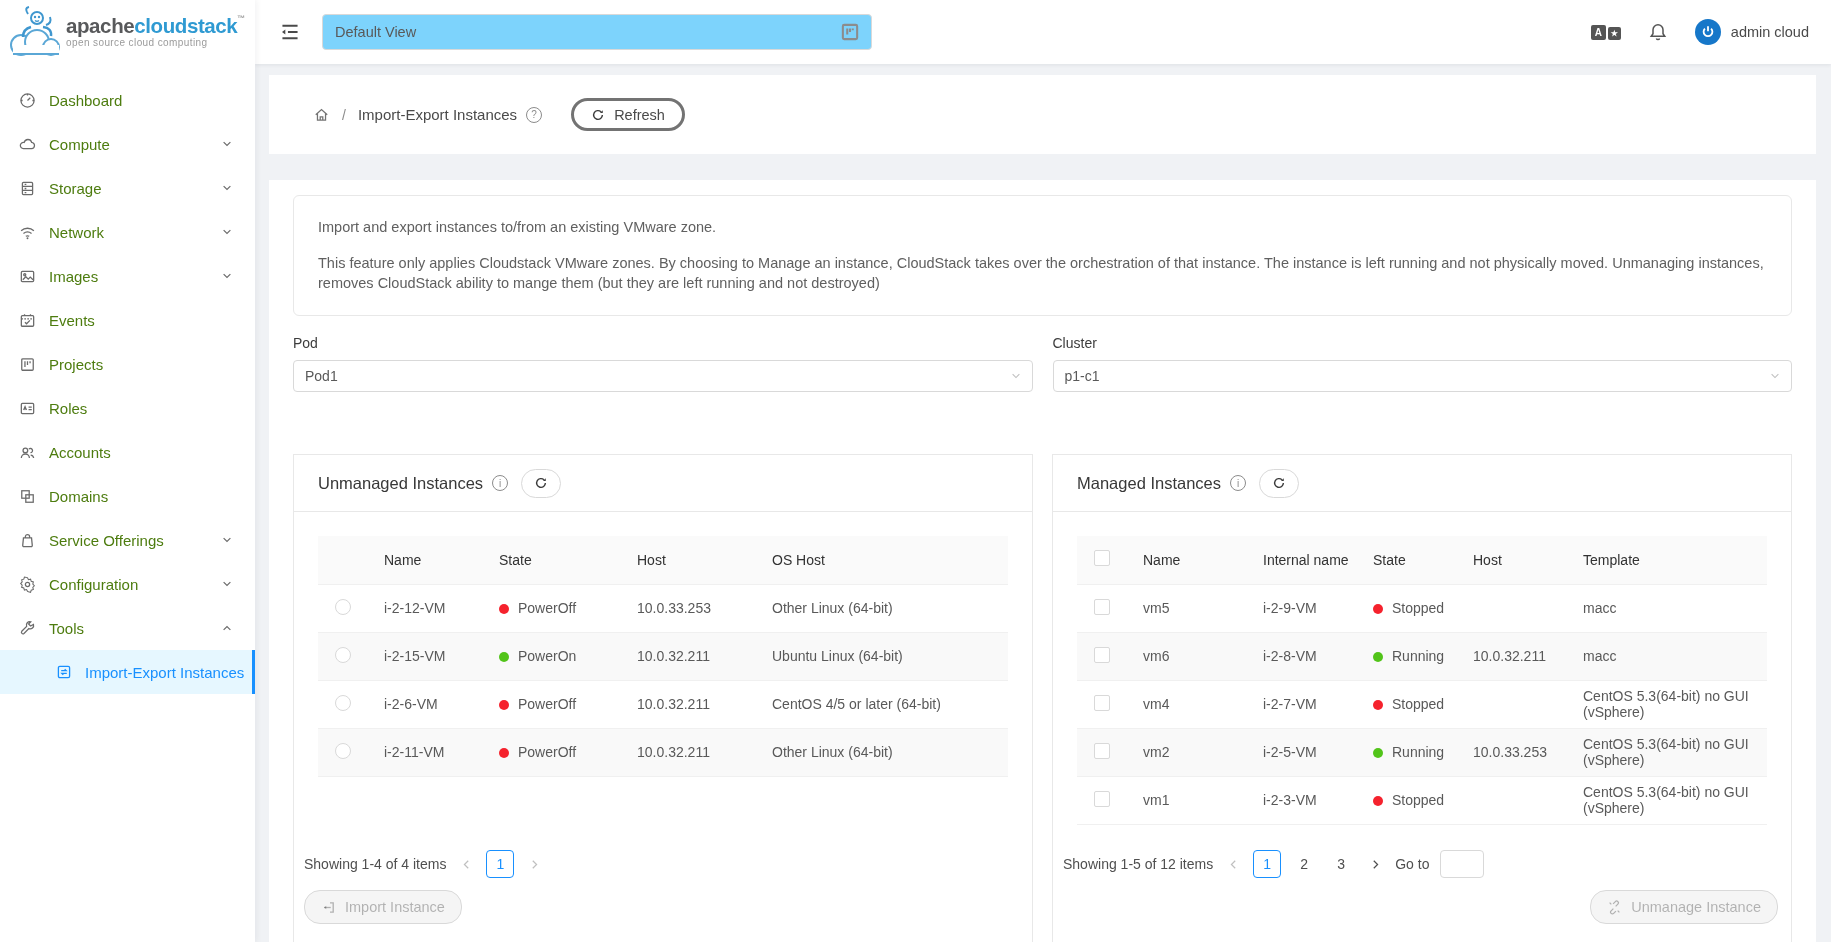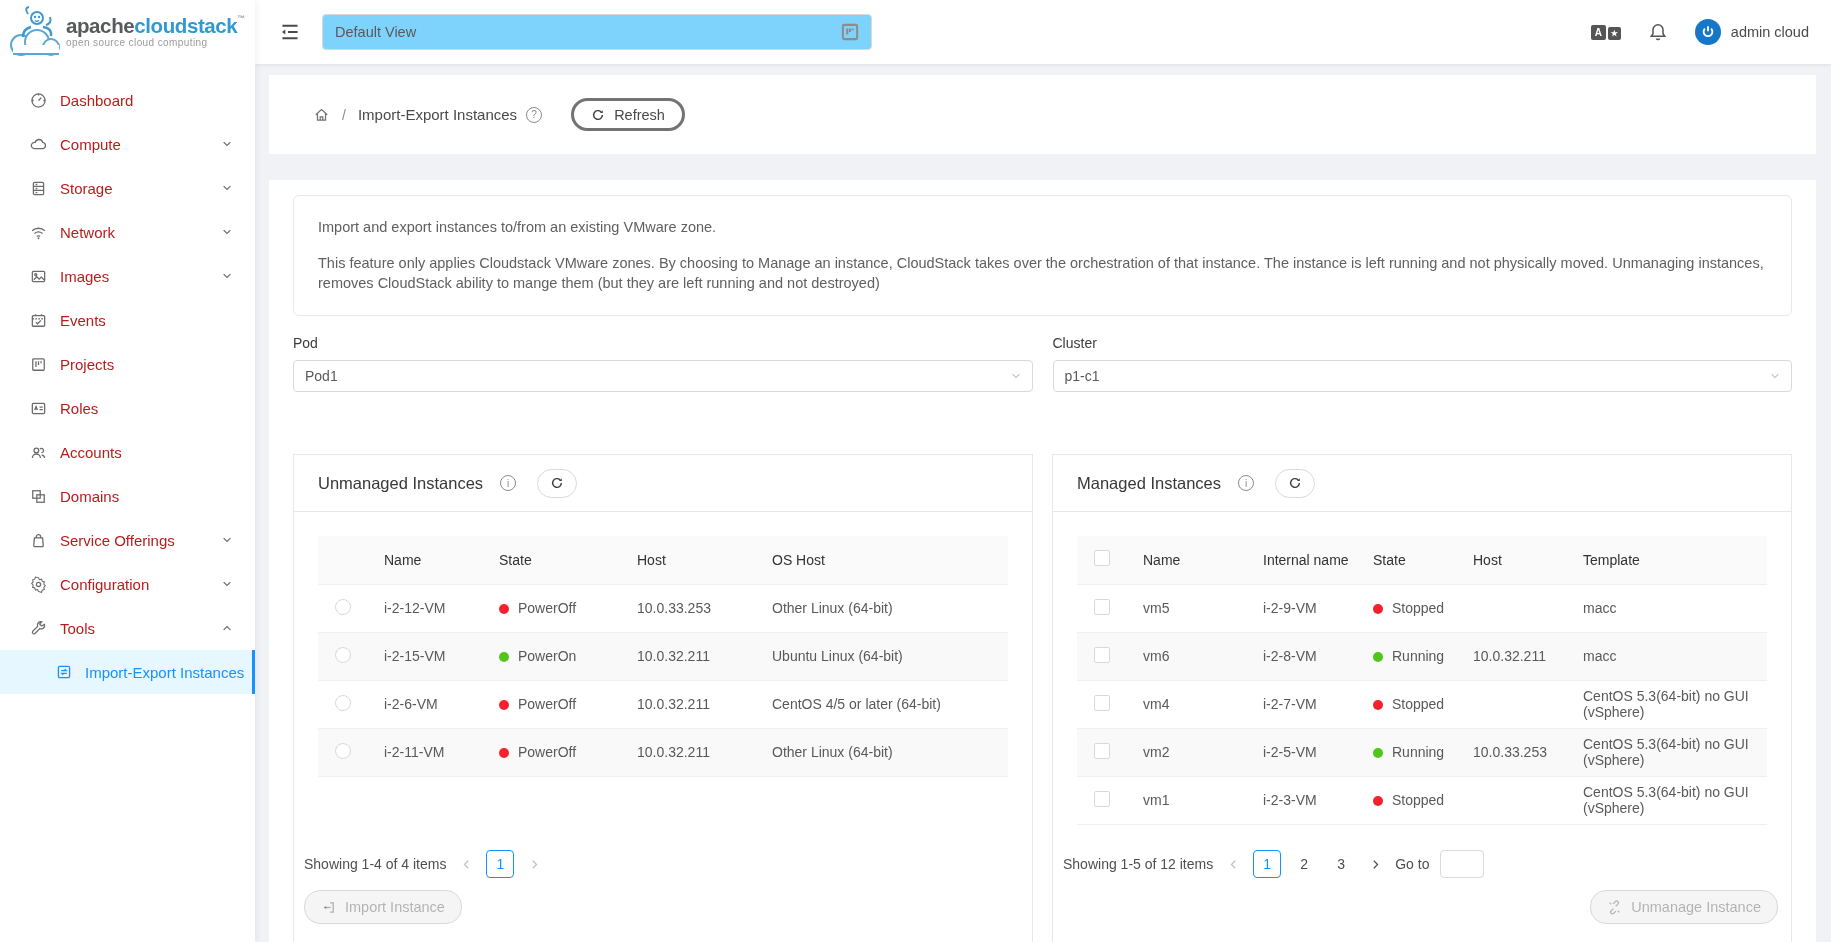--- a/index.html
+++ b/index.html
@@ -29,22 +29,22 @@
   
   .sidebar { position:absolute; left:0; top:0; bottom:0; width:255px; background:#fff; z-index:30;
     box-shadow:2px 0 6px rgba(0,21,41,.05); }
   .logo { height:64px; display:flex; align-items:center; padding-left:4px; }
   .logo-art { width:62px; height:54px; flex:none; }
   .brand { line-height:1.05; }
   .brand .row1 { font-size:20.5px; font-weight:bold; letter-spacing:-0.4px; }
   .brand .apache { color:#58595b; } .brand .cstack { color:#2f9ad2; } .brand .tm { font-size:8px; color:#9a9a9a; vertical-align:top; }
   .brand .tag { font-size:10px; color:#9b9b9b; letter-spacing:.4px; margin-top:1px; }
   .menu { margin-top:14px; }
-  .mi { height:44px; display:flex; align-items:center; padding-left:30px; position:relative;
-    font-size:15px; color:#b91c1c; cursor:pointer; }
+  .mi { height:44px; display:flex; align-items:center; padding-left:19px; position:relative;
+    font-size:15px; color:#4d7c0f; cursor:pointer; }
   .mi .ic { width:17px; height:17px; color:#6b6b6b; margin-right:13px; flex:none; }
   .mi .chev { position:absolute; right:22px; width:12px; height:12px; color:#6b6b6b; }
   .mi.sub { background:#e6f7ff; color:#1890ff; border-right:3px solid #1890ff; padding-left:56px; }
   .mi.sub .ic { color:#1890ff; width:16px; height:16px; }
 
   
   .content { position:absolute; left:255px; top:64px; right:0; bottom:0; }
   .crumb-card { margin:11px 15px 0 14px; height:79px; background:#fff; display:flex; align-items:center; padding-left:44px; }
   .home-ic { width:17px; height:17px; color:#737373; cursor:pointer; }
   .crumb-sep { margin:0 12px; color:#8c8c8c; font-size:14px; }
@@ -62,21 +62,21 @@
   .filters { display:flex; gap:20px; margin-top:19px; }
   .filter { flex:1; }
   .filter .flabel { font-size:14px; color:#3c3c3c; margin-bottom:9px; }
   .selbox { height:32px; border:1px solid #d9d9d9; border-radius:4px; background:#fff; display:flex;
     align-items:center; padding:0 26px 0 11px; font-size:14px; color:#595959; position:relative; cursor:pointer; }
   .selbox.focused { border-color:#1890ff; box-shadow:0 0 0 2px rgba(24,144,255,.2); }
   .selbox .sel-chev { position:absolute; right:10px; width:12px; height:12px; color:#bfbfbf; }
 
   .panels { display:flex; gap:19px; margin-top:62px; }
   .panel { flex:1; border:1px solid #e8e8e8; height:495px; background:#fff; position:relative; }
-  .phead { height:57px; display:flex; align-items:center; padding:0 24px; border-bottom:1px solid #e8e8e8;gap:8px; }
+  .phead { height:57px; display:flex; align-items:center; padding:0 24px; border-bottom:1px solid #e8e8e8; }
   .ptitle { font-size:16.5px; color:#383838; }
   .pill-reload { margin-left:13px; width:40px; height:29px; border:1px solid #d9d9d9; border-radius:15px;
     background:#fff; display:inline-flex; align-items:center; justify-content:center; cursor:pointer; }
   .pbody { padding:24px 24px 0; }
 
   table { width:100%; border-collapse:collapse; font-size:14px; }
   th { height:48px; background:#fafafa; text-align:left; font-weight:500; color:#323232; padding-left:16px;
     border-bottom:1px solid #f0f0f0; }
   td { height:48px; color:#595959; padding-left:16px; border-bottom:1px solid #f0f0f0; }
   tbody tr:nth-child(even) { background:#f9f9f9; }

